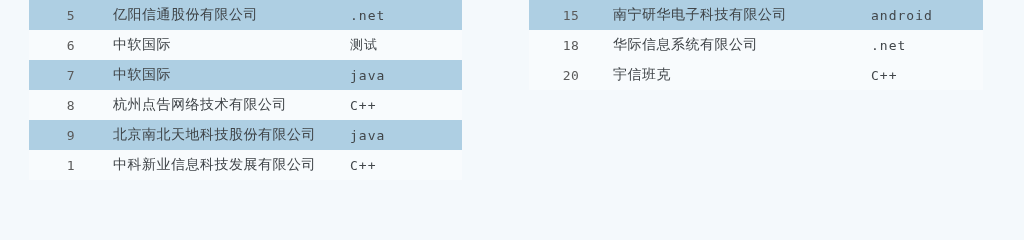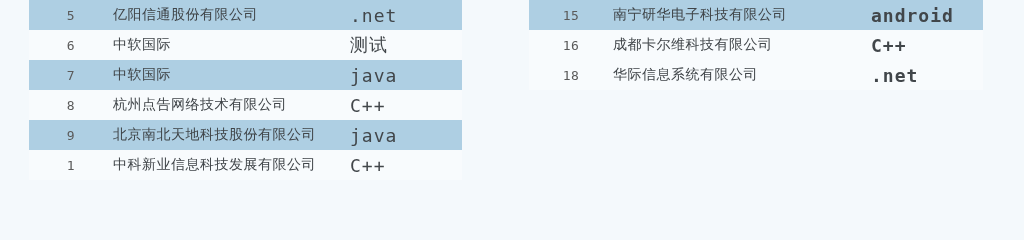--- a/index.html
+++ b/index.html
@@ -75,29 +75,29 @@
     font-size: 14px;
     padding-left: 18px;
     letter-spacing: 0.5px;
     margin-top: 34px;
   }
 
   .col-tech {
     width: 112px;
     color: #41464a;
     font-family: "DejaVu Sans Mono", "Liberation Mono", monospace;
-    font-size: 18px;
+    font-size: 13px;
     letter-spacing: 1px;
     padding-left: 4px;
   }
 
   .table-left .col-name  { width: 237px; }
   .table-right .col-name { width: 258px; }
   .table-right .col-index { width: 84px; }
-  .table-right .col-tech  { width: 112px; font-weight: bold; }
+  .table-right .col-tech  { width: 112px; }
 </style>
 </head>
 <body>
 
 <div class="page">
   <div class="tables">
 
     <div class="table-block table-left">
       <table class="data-table">
         <tbody>
@@ -139,27 +139,27 @@
 
     <div class="table-block table-right">
       <table class="data-table">
         <tbody>
             <tr class="row-shaded row-clipped">
               <td class="col-index">15</td>
               <td class="col-name">南宁研华电子科技有限公司</td>
               <td class="col-tech">android</td>
             </tr>
             <tr class="row-plain">
-              <td class="col-index">16</td>
-              <td class="col-name">成都卡尔维科技有限公司</td>
-              <td class="col-tech">C++</td>
-            </tr>
-            <tr class="row-plain">
               <td class="col-index">18</td>
               <td class="col-name">华际信息系统有限公司</td>
               <td class="col-tech">.net</td>
+            </tr>
+            <tr class="row-plain">
+              <td class="col-index">20</td>
+              <td class="col-name">宇信班克</td>
+              <td class="col-tech">C++</td>
             </tr>
           </tbody>
       </table>
     </div>
 
   </div>
 </div>
 
 </body></html>

